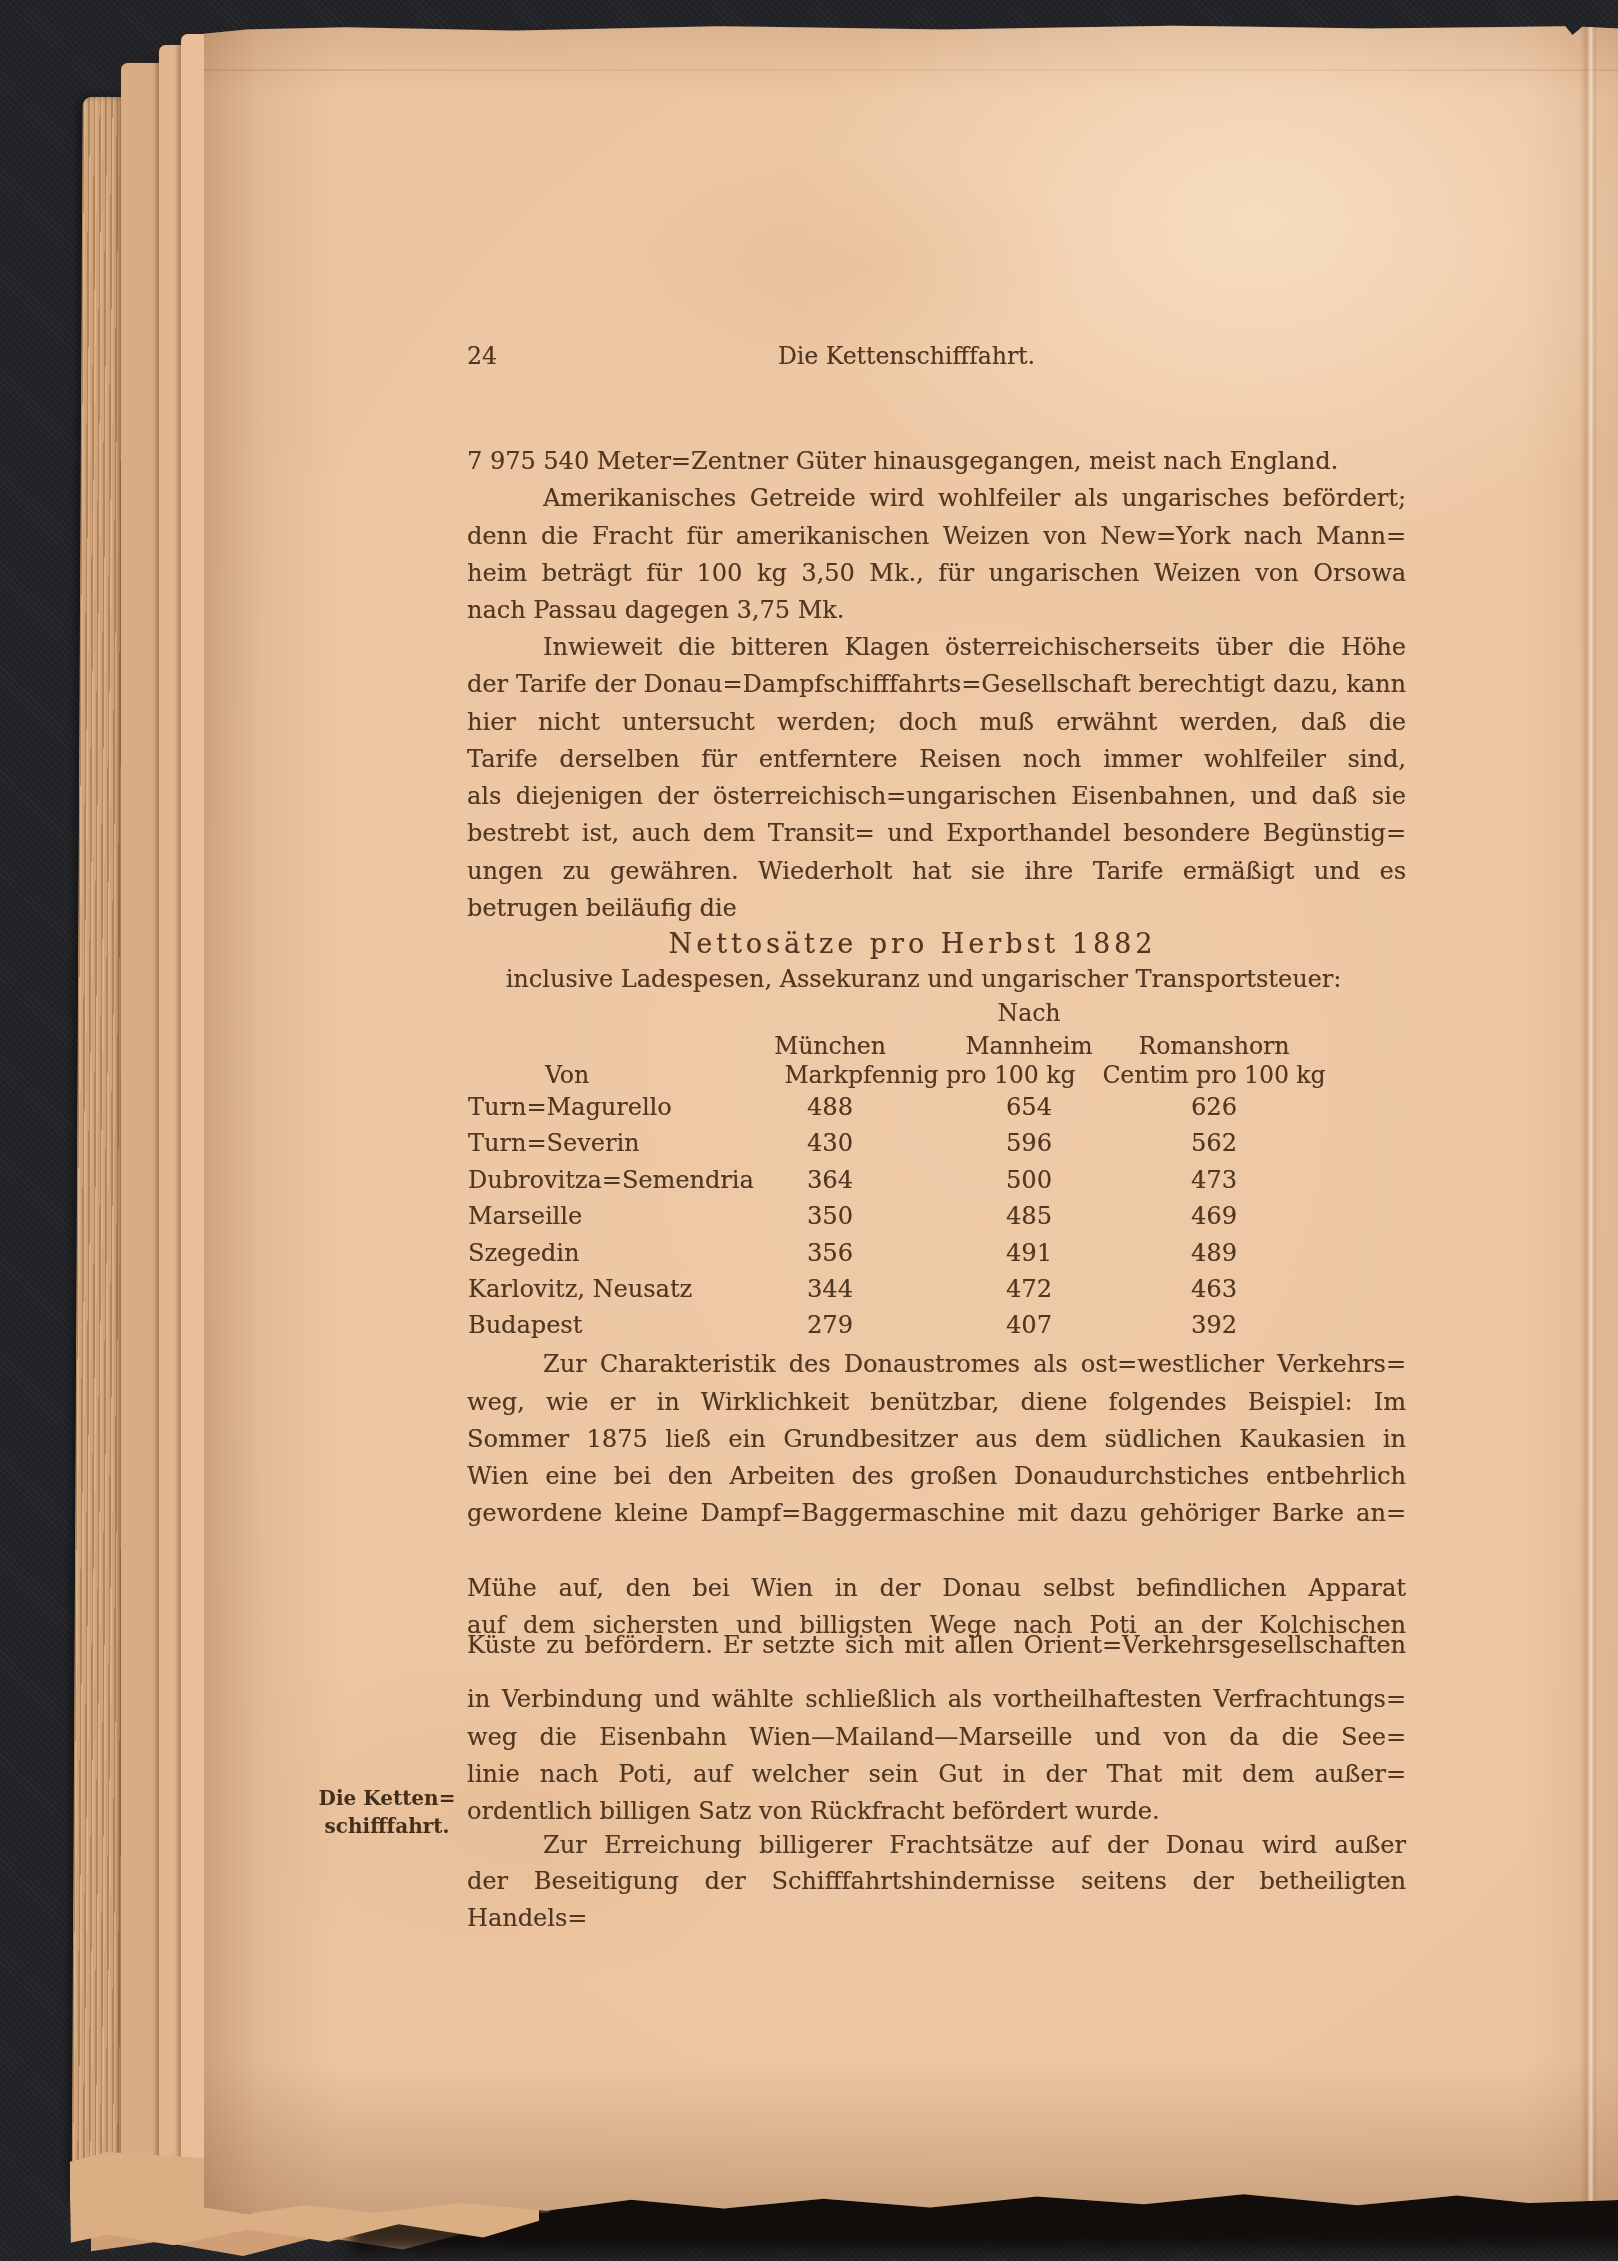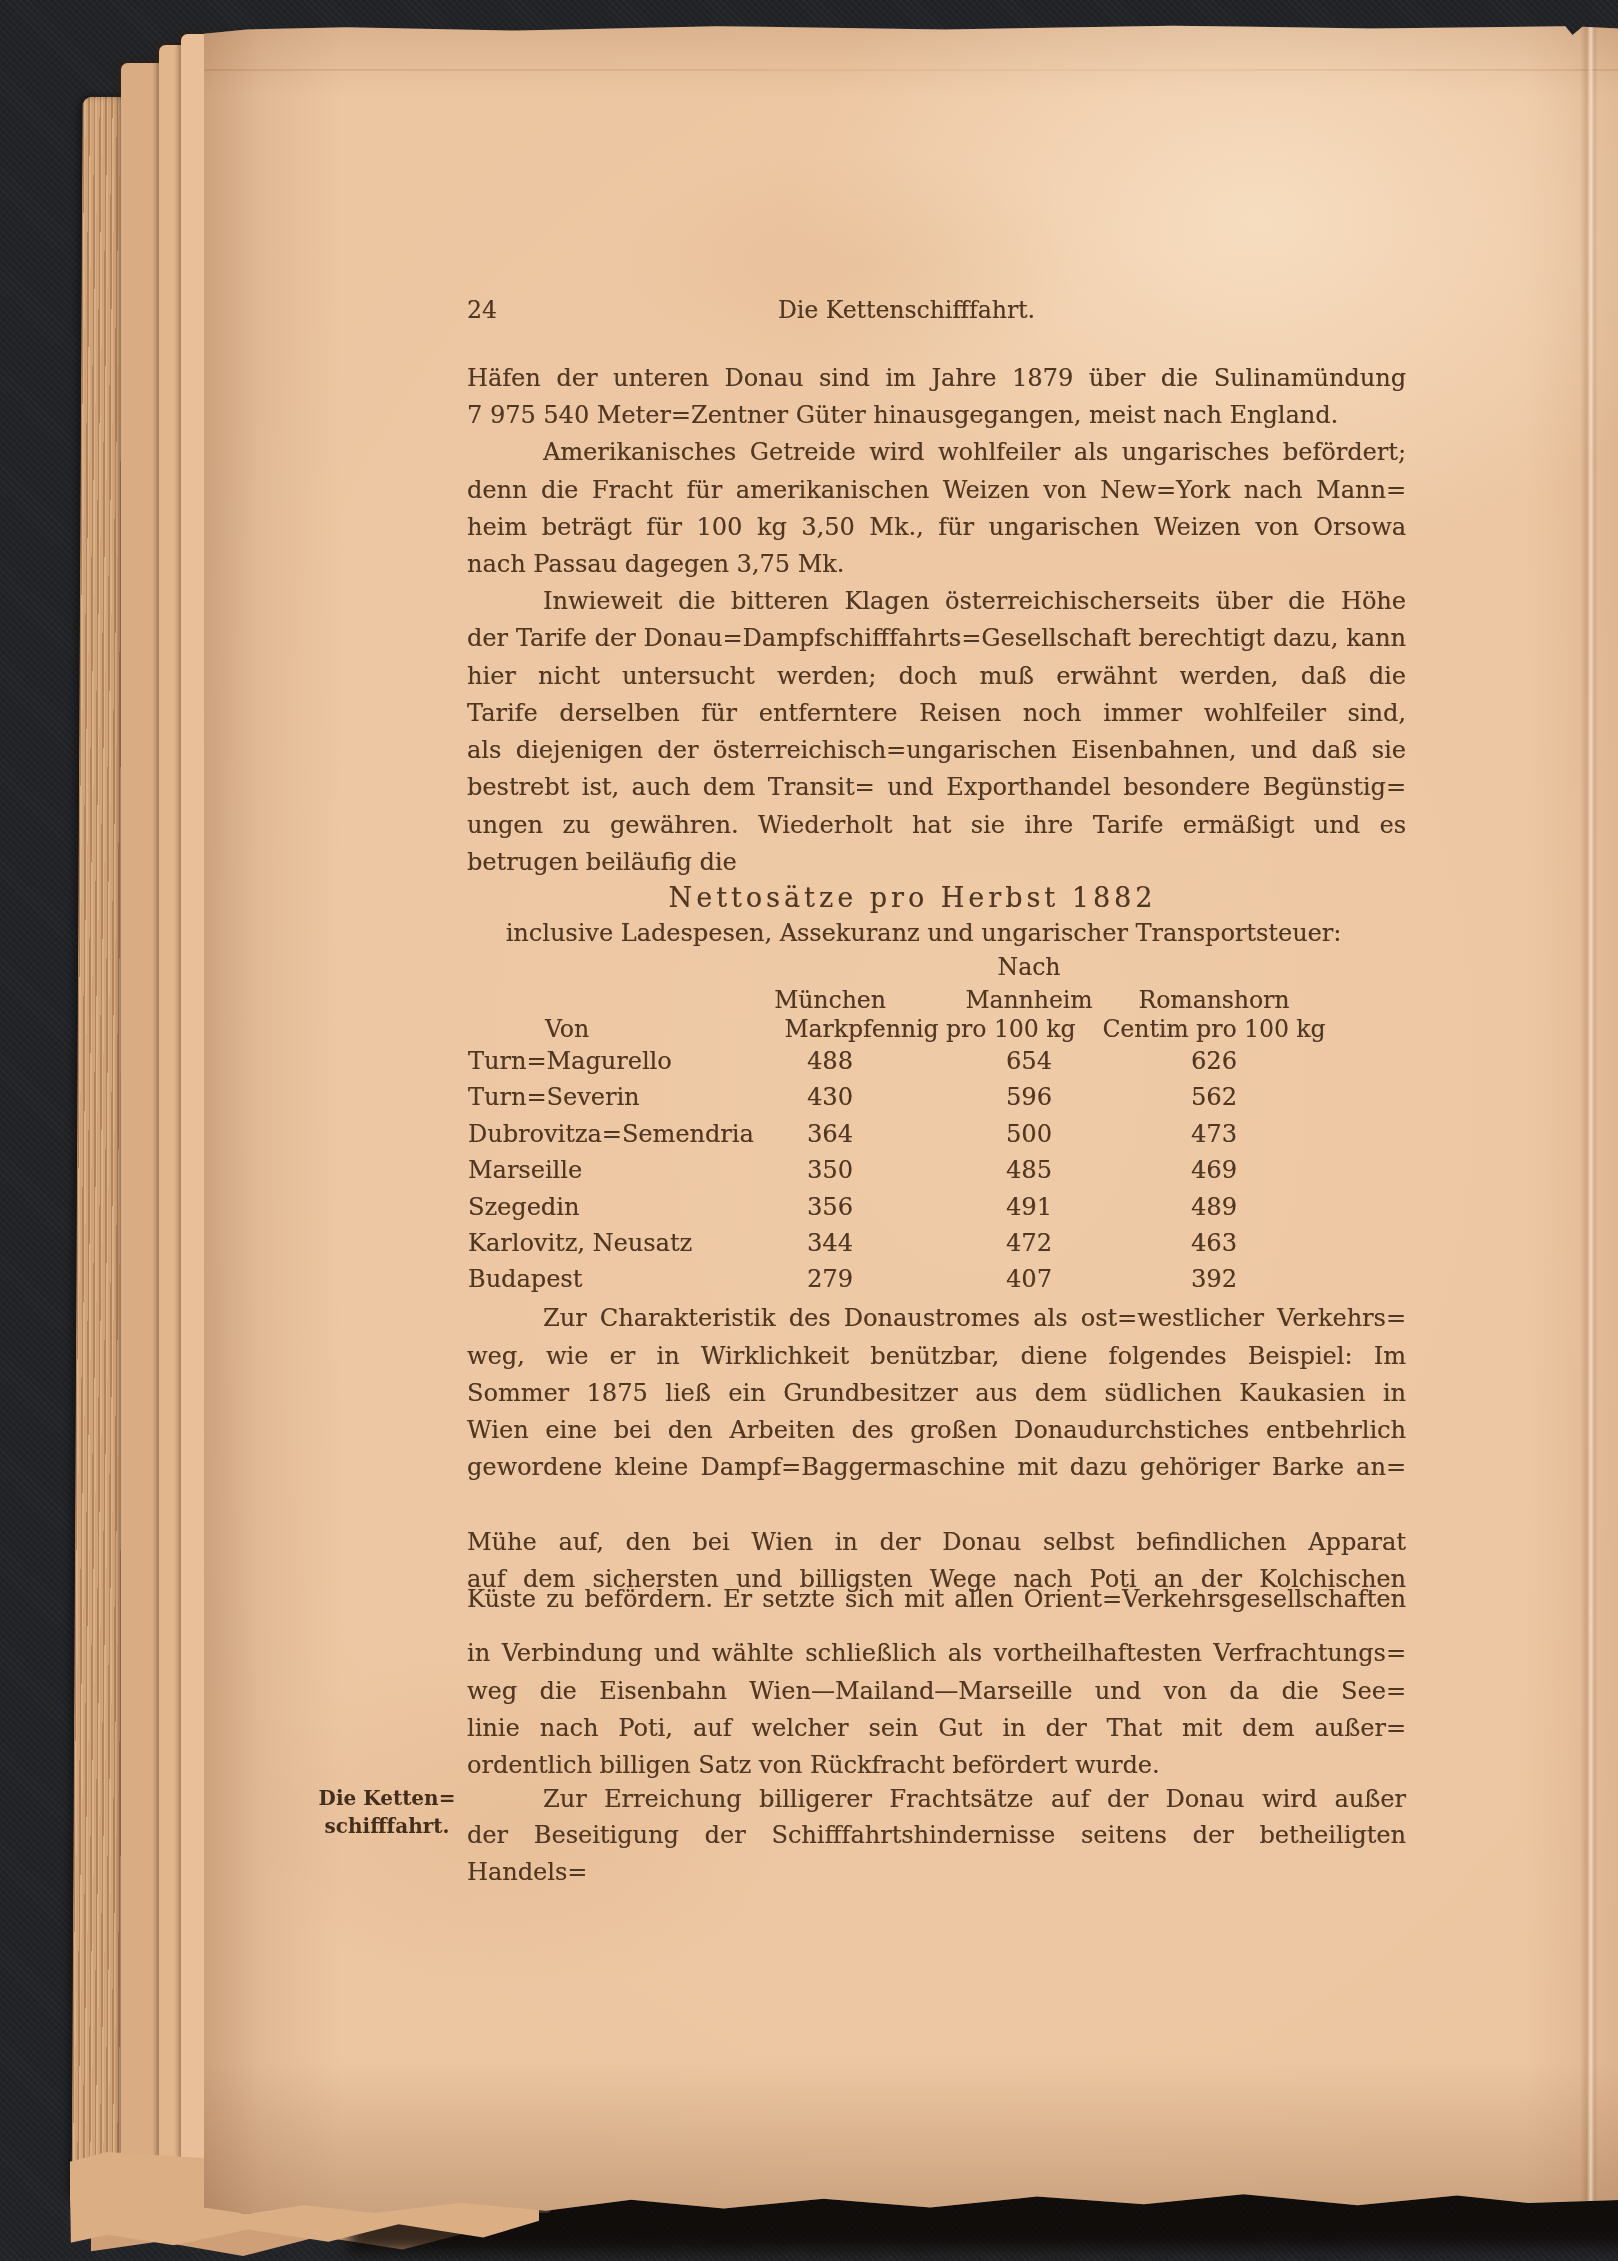--- a/index.html
+++ b/index.html
@@ -64,21 +64,21 @@
     background:linear-gradient(90deg, transparent,
       rgba(128,74,36,0.22) 38%, rgba(255,243,224,0.55) 60%, rgba(128,74,36,0.14) 80%, transparent);
   }
   .topseam{
     position:absolute;left:0;top:45px;width:100%;height:2.4px;z-index:6;
     background:linear-gradient(90deg, rgba(150,95,50,0.35), rgba(150,95,50,0.12) 60%, rgba(150,95,50,0.3));
     opacity:0.55;
   }
   
   .txt{position:absolute;z-index:7;color:#4f3722;
-    text-shadow:0.3px 0.3px 0.5px rgba(70,42,22,0.45);}
+    text-shadow:0.3px 0.3px 0.5px rgba(70,42,22,0.45);margin-top:46px;}
   .ln{position:absolute;left:263px;width:939px;font-size:24px;line-height:37px;
     text-align:justify;text-align-last:justify;white-space:normal;}
   .ln.last{text-align-last:left;}
   .ln.ind{text-indent:76px;}
   .pagehead{position:absolute;top:268px;left:263px;width:939px;height:37px;line-height:37px;font-size:23.5px;}
   .pagenum{position:absolute;left:0;top:0;}
   .runhead{position:absolute;left:0;top:0;width:100%;text-align:center;transform:translateX(-30px);}
   .ttitle{position:absolute;left:263px;width:939px;text-align:center;font-size:27px;
     line-height:37px;letter-spacing:4px;transform:translateX(-24px);}
   .tsub{position:absolute;left:263px;width:939px;text-align:center;font-size:24px;
@@ -105,21 +105,20 @@
 
 <div class="page">
   <div class="topseam"></div>
   <div class="crease"></div>
 
   <div class="txt pagehead">
     <span class="pagenum">24</span>
     <span class="runhead">Die Kettenschifffahrt.</span>
   </div>
 
-  <div class="txt ln" style="top:336px">Häfen der unteren Donau sind im Jahre 1879 über die Sulinamündung</div>
   <div class="txt ln last" style="top:373px">7 975 540 Meter=Zentner Güter hinausgegangen, meist nach England.</div>
 
   <div class="txt ln ind" style="top:410px">Amerikanisches Getreide wird wohlfeiler als ungarisches befördert;</div>
   <div class="txt ln" style="top:448px">denn die Fracht für amerikanischen Weizen von New=York nach Mann=</div>
   <div class="txt ln" style="top:485px">heim beträgt für 100 kg 3,50 Mk., für ungarischen Weizen von Orsowa</div>
   <div class="txt ln last" style="top:522px">nach Passau dagegen 3,75 Mk.</div>
 
   <div class="txt ln ind" style="top:559px">Inwieweit die bitteren Klagen österreichischerseits über die Höhe</div>
   <div class="txt ln" style="top:596px">der Tarife der Donau=Dampfschifffahrts=Gesellschaft berechtigt dazu, kann</div>
   <div class="txt ln" style="top:634px">hier nicht untersucht werden; doch muß erwähnt werden, daß die</div>

